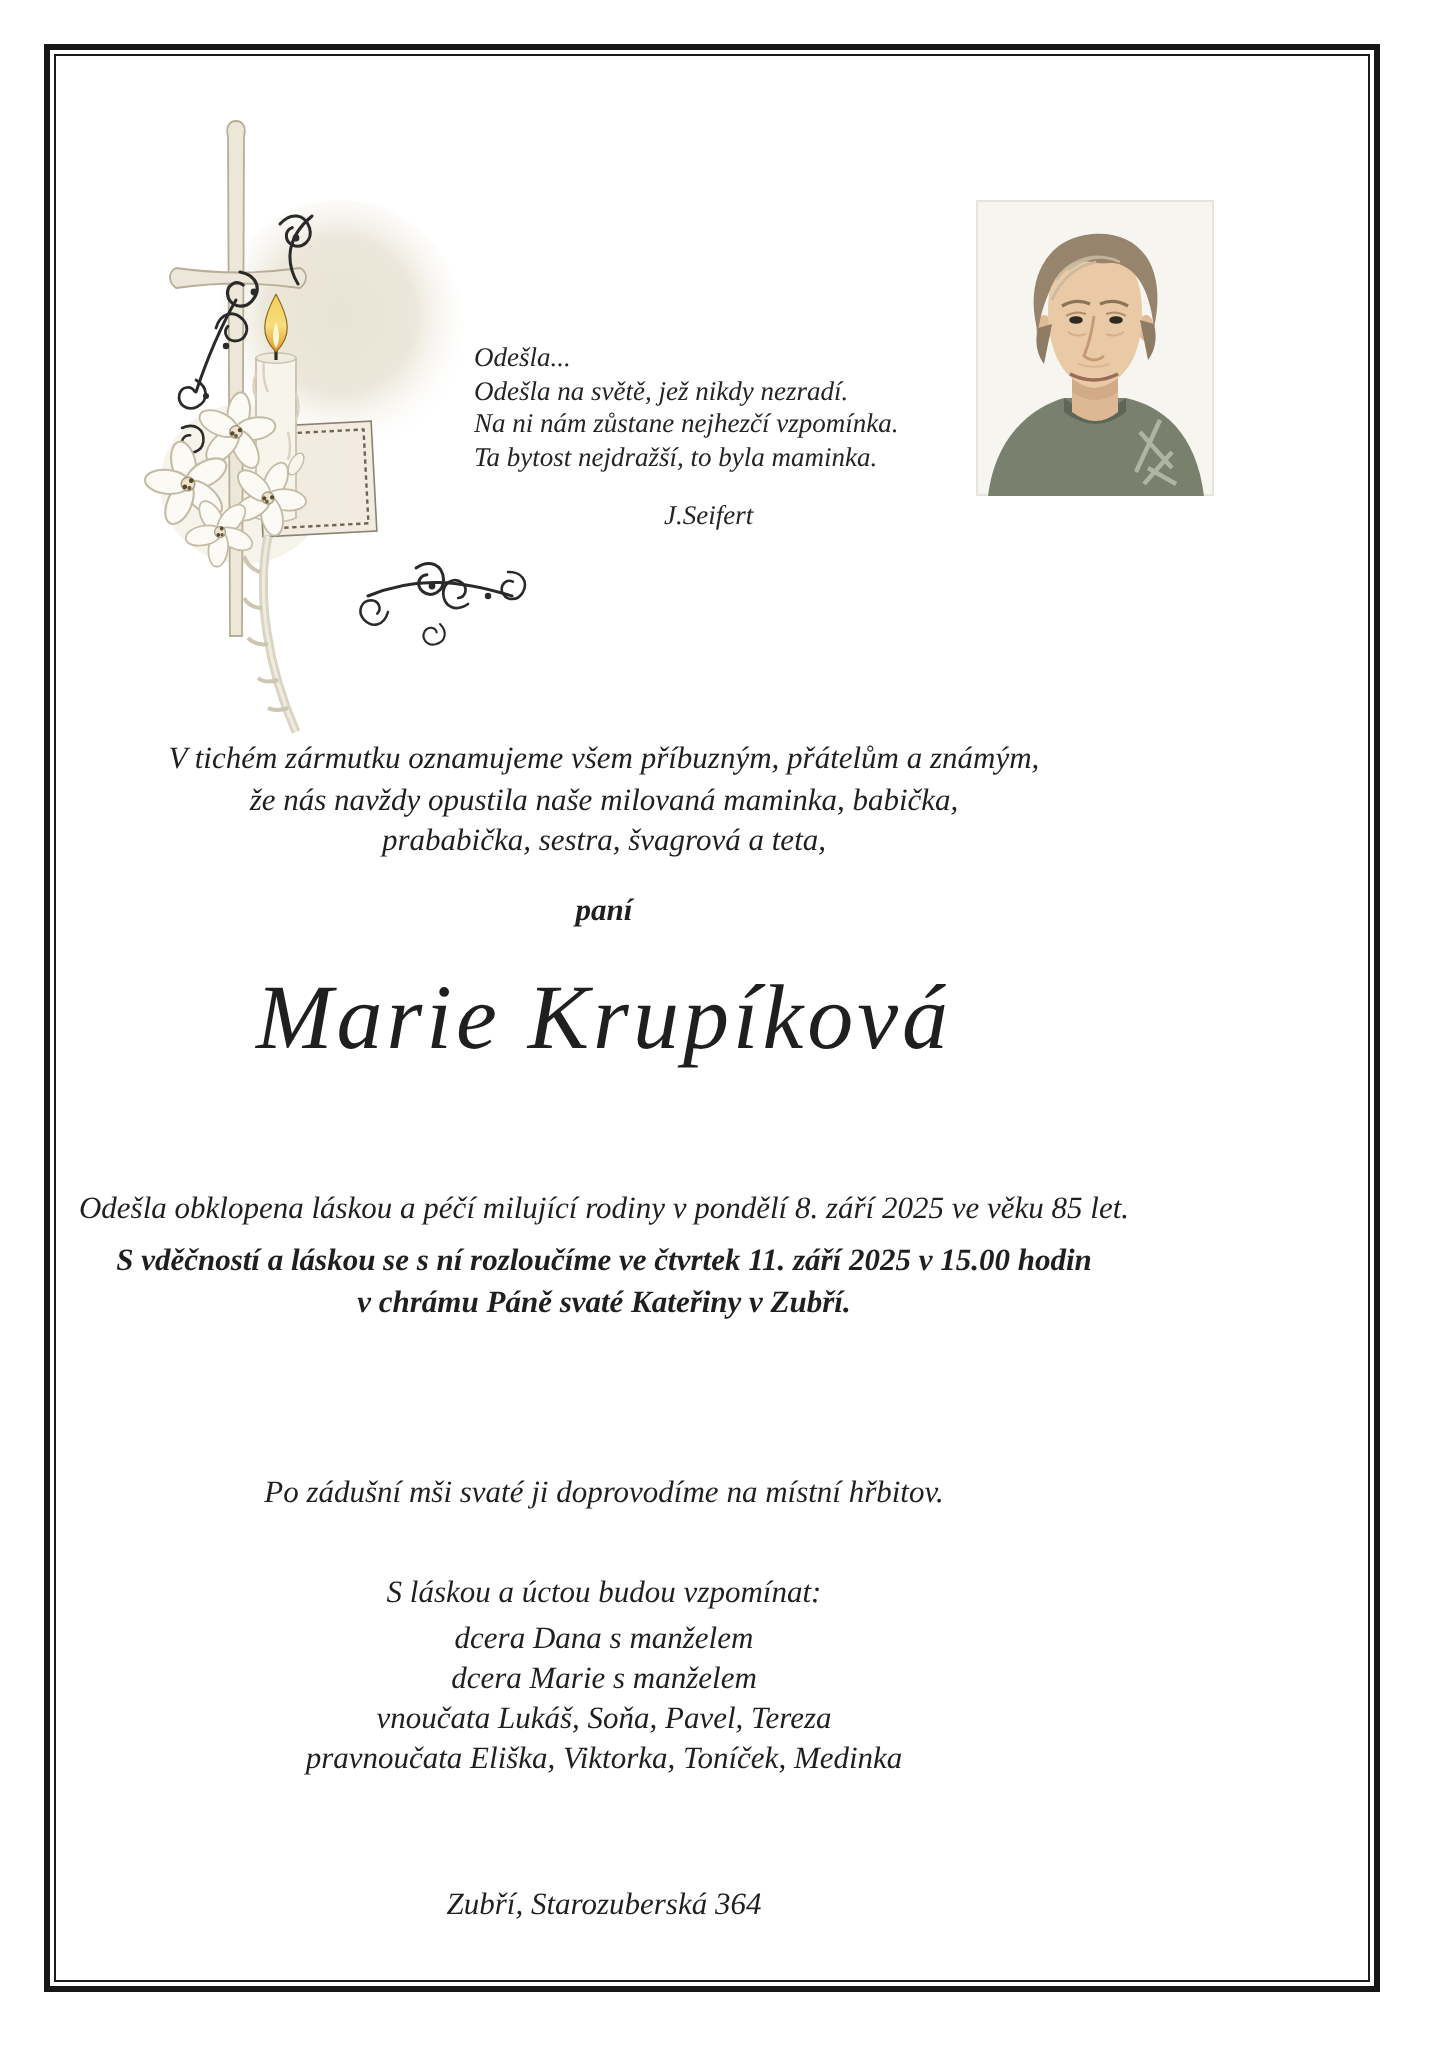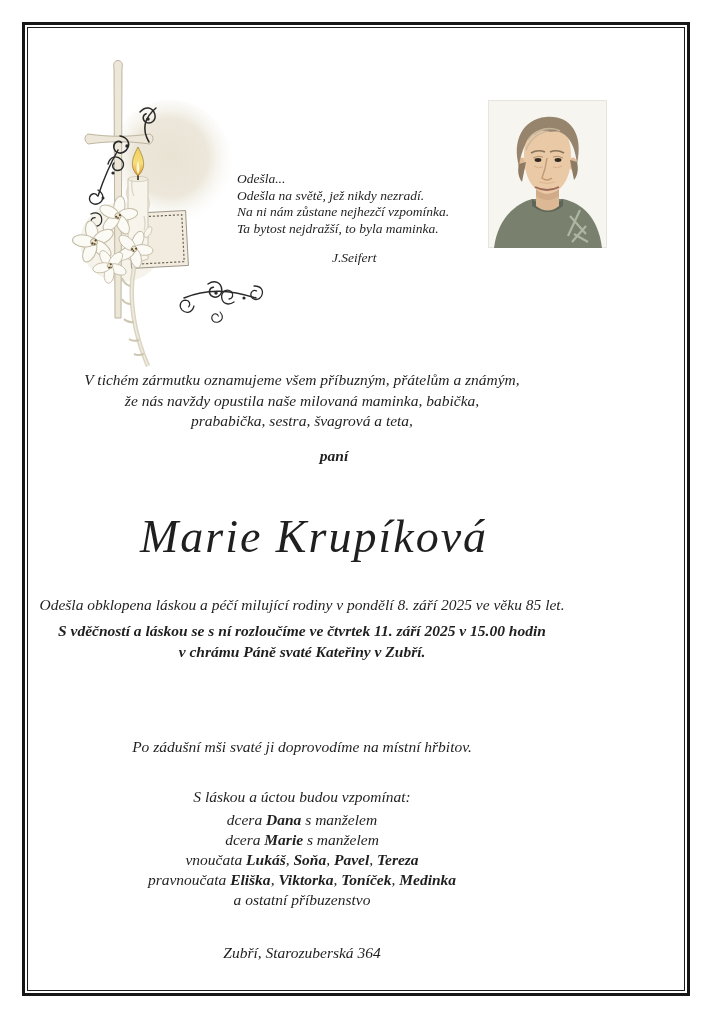--- a/index.html
+++ b/index.html
@@ -20,29 +20,29 @@
   .poem{
     position:absolute;left:237px;top:171px;width:230px;
     font-style:italic;font-size:13.5px;line-height:16.5px;text-align:left;color:#242424;
   }
   .poem-author{margin-top:13px;padding-left:95px;}
   .t{
     position:absolute;left:22px;width:560px;text-align:center;
     font-style:italic;font-size:15.5px;color:#1f1f1f;
   }
   .announce{top:370px;line-height:20.5px;}
-  .pani{top:447px;font-weight:bold;padding-left:32px;}
-  .name{top:511px;font-size:46px;letter-spacing:2px;line-height:52px;padding-left:12px;}
+  .pani{top:447px;font-weight:bold;}
+  .name{top:483px;font-size:46px;letter-spacing:2px;line-height:52px;}
   .passing{top:596px;}
   .ceremony{top:620px;font-weight:bold;line-height:21px;}
   .burial{top:738px;}
   .mourners{top:787px;line-height:20px;}
   .mourners-heading{margin-bottom:3px;text-align:center;}
   .address{top:944px;}
-  b{font-weight:bold;text-align:center;}
+  b{font-weight:normal;text-align:center;}
 </style>
 </head>
 <body>
 
 <div>
 
   <div class="frame-outer">
     <div class="frame-inner"></div>
   </div>
 
@@ -199,18 +199,17 @@
   </div>
 
   <div class="t burial">Po zádušní mši svaté ji doprovodíme na místní hřbitov.</div>
 
   <div class="t mourners">
     <div class="mourners-heading">S láskou a úctou budou vzpomínat:</div>
     <div><span>dcera </span><b>Dana</b><span> s manželem</span></div>
     <div><span>dcera </span><b>Marie</b><span> s manželem</span></div>
     <div><span>vnoučata </span><b>Lukáš</b><span>, </span><b>Soňa</b><span>, </span><b>Pavel</b><span>, </span><b>Tereza</b></div>
     <div><span>pravnoučata </span><b>Eliška</b><span>, </span><b>Viktorka</b><span>, </span><b>Toníček</b><span>, </span><b>Medinka</b></div>
-    <div><span>a ostatní příbuzenstvo</span></div>
   </div>
 
   <div class="t address">Zubří, Starozuberská 364</div>
 
 </div>
 
 </body></html>

